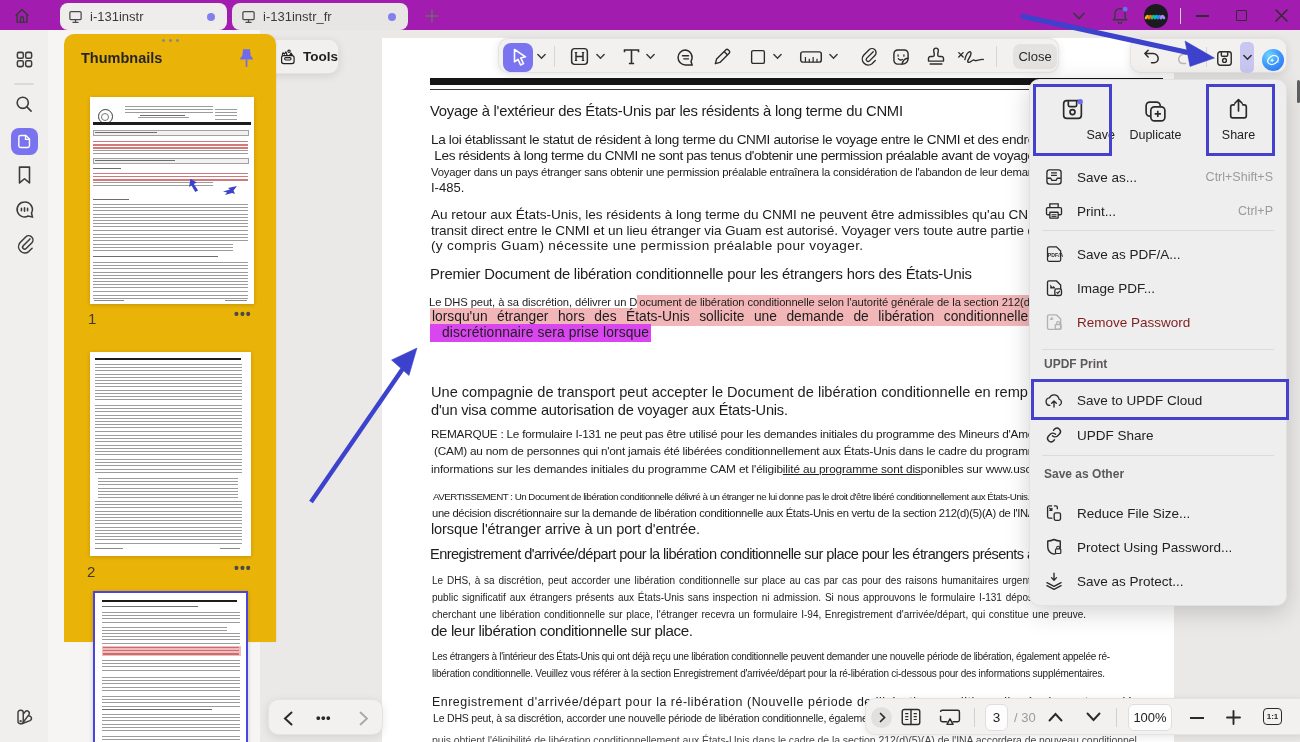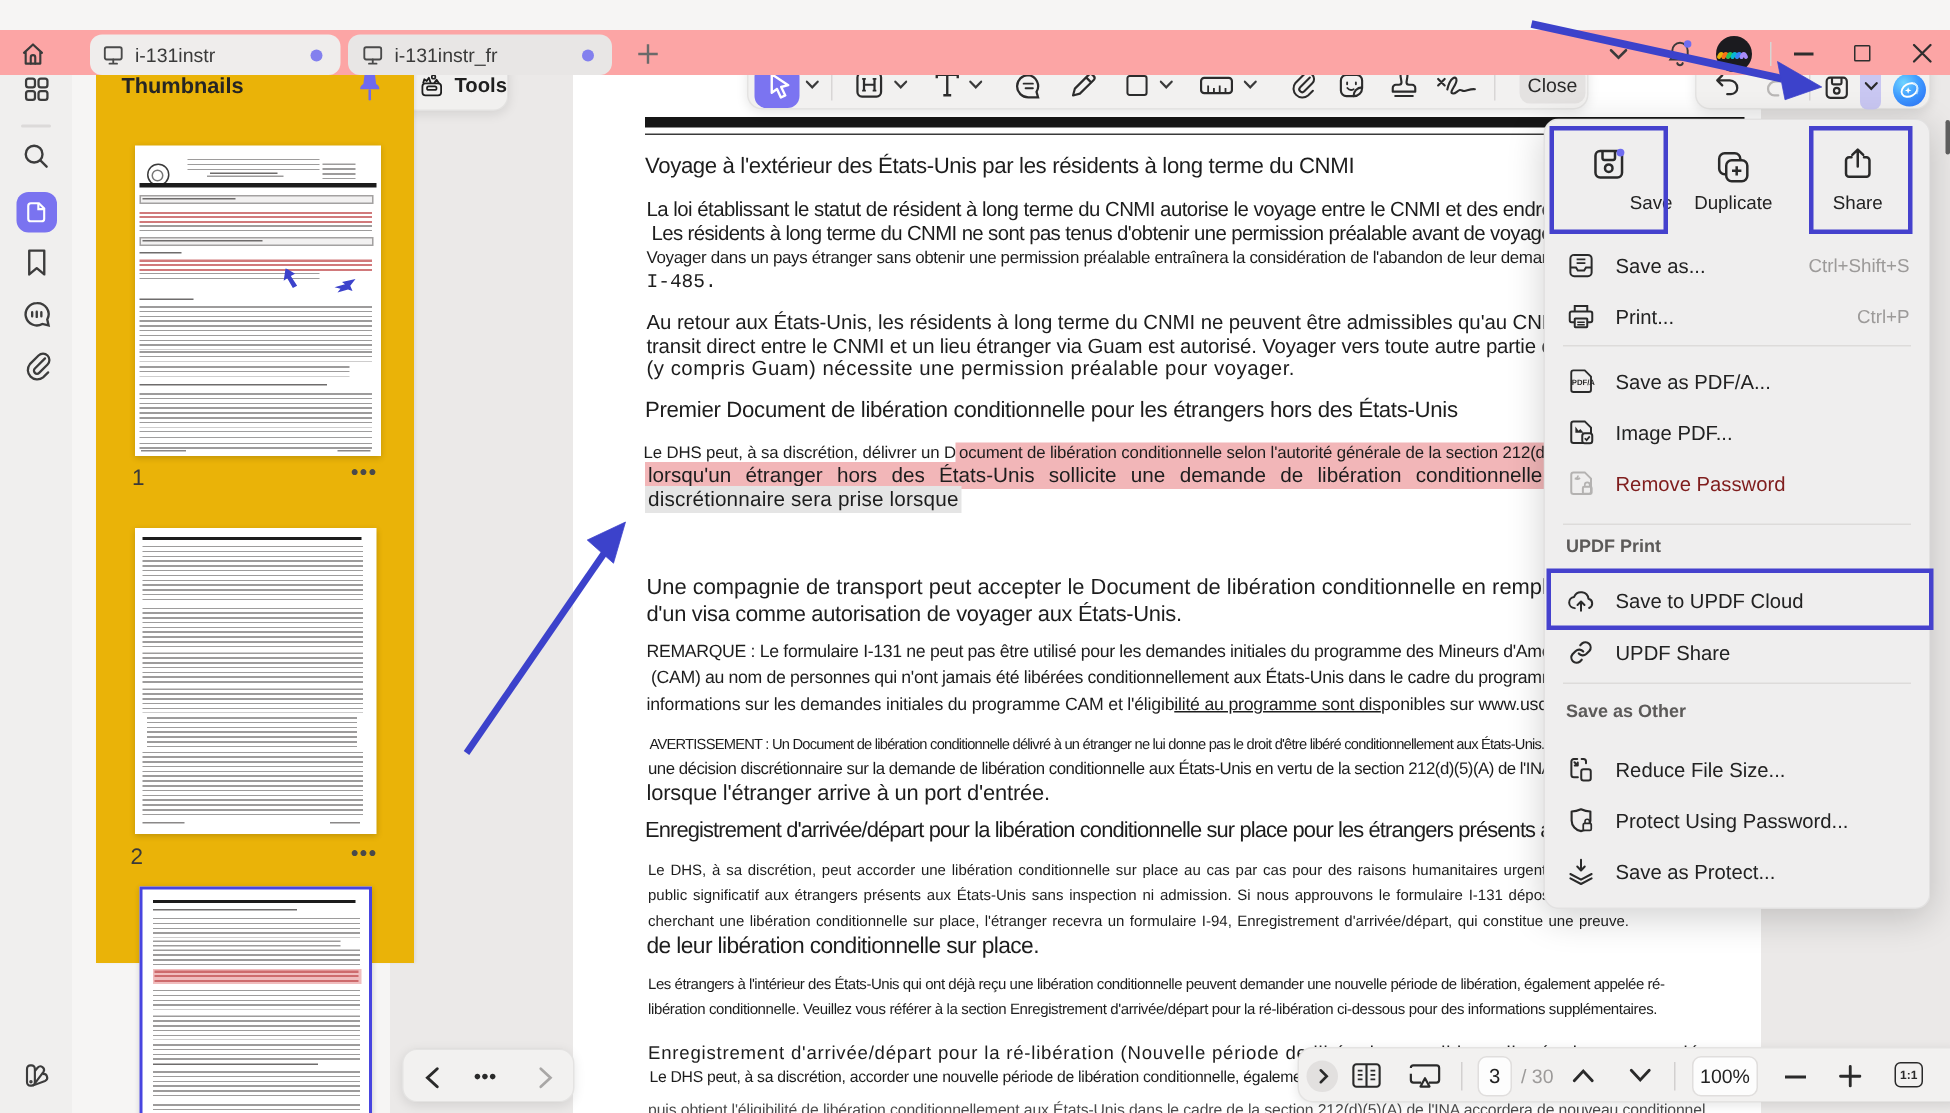--- a/index.html
+++ b/index.html
@@ -1,21 +1,21 @@
 <!DOCTYPE html>
 <html><head>
 <meta charset="utf-8">
 <style>
   * { margin:0; padding:0; box-sizing:border-box; }
   html,body { width:1300px; height:742px; overflow:hidden; }
   body { font-family:"Liberation Sans", sans-serif; background:#f6f5f4; position:relative; }
   .abs { position:absolute; }
   svg { display:block; }
   
-  #titlebar { left:0; top:0; width:1300px; height:30px; background:#fca5a5; z-index:40;margin-top:20px; }
+  #titlebar { left:0; top:0; width:1300px; height:30px; background:#a21caf; z-index:40; }
   .tab { top:3px; height:27px; border-radius:8px; display:flex; align-items:center; font-size:13px; color:#3a3a3a; }
   
   #rail { left:0; top:30px; width:48px; height:712px; background:#f0efee; z-index:30; }
   
   #panel { left:64px; top:34px; width:212px; height:608px; background:#eab308; border-radius:10px 10px 0 0; z-index:20; box-shadow:1px 0 2px rgba(0,0,0,0.05); }
   .thumb { background:#fff; box-shadow:0 1px 4px rgba(0,0,0,0.18); }
   
   #content { left:260px; top:30px; width:1040px; height:712px; background:#ebe9e8; z-index:5; overflow:hidden; }
   #page { position:absolute; left:122px; top:8px; width:792px; height:704px; background:#fff; overflow:hidden;text-align:center; }
   .dl { position:absolute; white-space:pre; color:#1d1d1d; }
@@ -218,28 +218,28 @@
 </div>
 <div id="content" class="abs">
   <div id="page">
     <div class="abs" style="left:48px;top:39.6px;width:733px;height:7.6px;background:#161616"></div>
     <div class="abs" style="left:48px;top:50.6px;width:733px;height:1.5px;background:#3a3a3a"></div>
     <div id="doc">
       <div class="dl" style="left:48.0px;top:65.1px;font-size:14.8px;letter-spacing:-0.251px;">Voyage à l'extérieur des États-Unis par les résidents à long terme du CNMI</div>
       <div class="dl" style="left:49.0px;top:93.6px;font-size:13.6px;letter-spacing:-0.352px;">La loi établissant le statut de résident à long terme du CNMI autorise le voyage entre le CNMI et des endroits situés</div>
       <div class="dl" style="left:49.0px;top:110.0px;font-size:13.6px;letter-spacing:-0.418px;"> Les résidents à long terme du CNMI ne sont pas tenus d'obtenir une permission préalable avant de voyager</div>
       <div class="dl" style="left:49.0px;top:128.0px;font-size:11.3px;letter-spacing:-0.229px;">Voyager dans un pays étranger sans obtenir une permission préalable entraînera la considération de l'abandon de leur demande de statut</div>
-      <div class="dl" style="left:49.0px;top:142.2px;font-size:13px;font-family:Liberation Mono, monospace">I-485.</div>
+      <div class="dl" style="left:49.0px;top:142.2px;font-size:13px;font-family:Liberation Sans, sans-serif">I-485.</div>
       <div class="dl" style="left:49.0px;top:169.4px;font-size:13.6px;letter-spacing:-0.050px;">Au retour aux États-Unis, les résidents à long terme du CNMI ne peuvent être admissibles qu'au CNMI. Un</div>
       <div class="dl" style="left:49.0px;top:185.2px;font-size:13.6px;letter-spacing:-0.112px;">transit direct entre le CNMI et un lieu étranger via Guam est autorisé. Voyager vers toute autre partie des</div>
       <div class="dl" style="left:49.0px;top:199.9px;font-size:13.6px;letter-spacing:0.328px;">(y compris Guam) nécessite une permission préalable pour voyager.</div>
       <div class="dl" style="left:48.0px;top:228.0px;font-size:14.8px;letter-spacing:-0.208px;">Premier Document de libération conditionnelle pour les étrangers hors des États-Unis</div>
       <div class="dl" style="left:47.0px;top:257.6px;font-size:11.2px;letter-spacing:-0.087px;">Le DHS peut, à sa discrétion, délivrer un D<span style="background:#f2b6b8;padding:1px 2px 2px 2px">ocument de libération conditionnelle selon l'autorité générale de la section 212(d)(5)(A) de la</span></div>
       <div class="dl" style="left:48.0px;top:271.3px;font-size:13.8px;word-spacing:5.666px;"><span style="background:#f2b6b8;padding:1px 2px 2px 2px">lorsqu'un étranger hors des États-Unis sollicite une demande de libération conditionnelle,</span></div>
-      <div class="dl" style="left:48.0px;top:287.0px;font-size:13.8px;letter-spacing:0.114px;"><span style="background:#e5e5e5;padding:1px 2px 2px 2px">discrétionnaire sera prise lorsque</span></div>
+      <div class="dl" style="left:48.0px;top:287.0px;font-size:13.8px;letter-spacing:0.114px;"><span style="background:#d946ef;padding:1px 2px 2px 12px">discrétionnaire sera prise lorsque</span></div>
       <div class="dl" style="left:49.0px;top:346.3px;font-size:14.6px;word-spacing:-0.008px;">Une compagnie de transport peut accepter le Document de libération conditionnelle en remplacement</div>
       <div class="dl" style="left:49.0px;top:363.6px;font-size:14.6px;letter-spacing:-0.200px;">d'un visa comme autorisation de voyager aux États-Unis.</div>
       <div class="dl" style="left:49.0px;top:388.8px;font-size:11.8px;letter-spacing:-0.228px;">REMARQUE : Le formulaire I-131 ne peut pas être utilisé pour les demandes initiales du programme des Mineurs d'Amérique centrale</div>
       <div class="dl" style="left:49.0px;top:406.2px;font-size:11.8px;letter-spacing:-0.230px;"> (CAM) au nom de personnes qui n'ont jamais été libérées conditionnellement aux États-Unis dans le cadre du programme CAM. Des</div>
       <div class="dl" style="left:49.0px;top:424.1px;font-size:11.8px;letter-spacing:-0.143px;">informations sur les demandes initiales du programme CAM et l'éligib<span style="text-decoration:underline">ilité au programme sont dis</span>ponibles sur www.uscis.gov/CAM.</div>
       <div class="dl" style="left:51.0px;top:452.9px;font-size:9.8px;letter-spacing:-0.512px;">AVERTISSEMENT : Un Document de libération conditionnelle délivré à un étranger ne lui donne pas le droit d'être libéré conditionnellement aux États-Unis. La décision de prendre une</div>
       <div class="dl" style="left:50.0px;top:469.0px;font-size:11.2px;letter-spacing:-0.325px;">une décision discrétionnaire sur la demande de libération conditionnelle aux États-Unis en vertu de la section 212(d)(5)(A) de l'INA sera prise</div>
       <div class="dl" style="left:49.0px;top:482.6px;font-size:14.6px;letter-spacing:-0.134px;">lorsque l'étranger arrive à un port d'entrée.</div>
       <div class="dl" style="left:48.0px;top:508.0px;font-size:14.6px;letter-spacing:-0.590px;">Enregistrement d'arrivée/départ pour la libération conditionnelle sur place pour les étrangers présents aux</div>
       <div class="dl" style="left:50.0px;top:536.7px;font-size:10px;word-spacing:1.061px;">Le DHS, à sa discrétion, peut accorder une libération conditionnelle sur place au cas par cas pour des raisons humanitaires urgentes ou un avantage</div>

